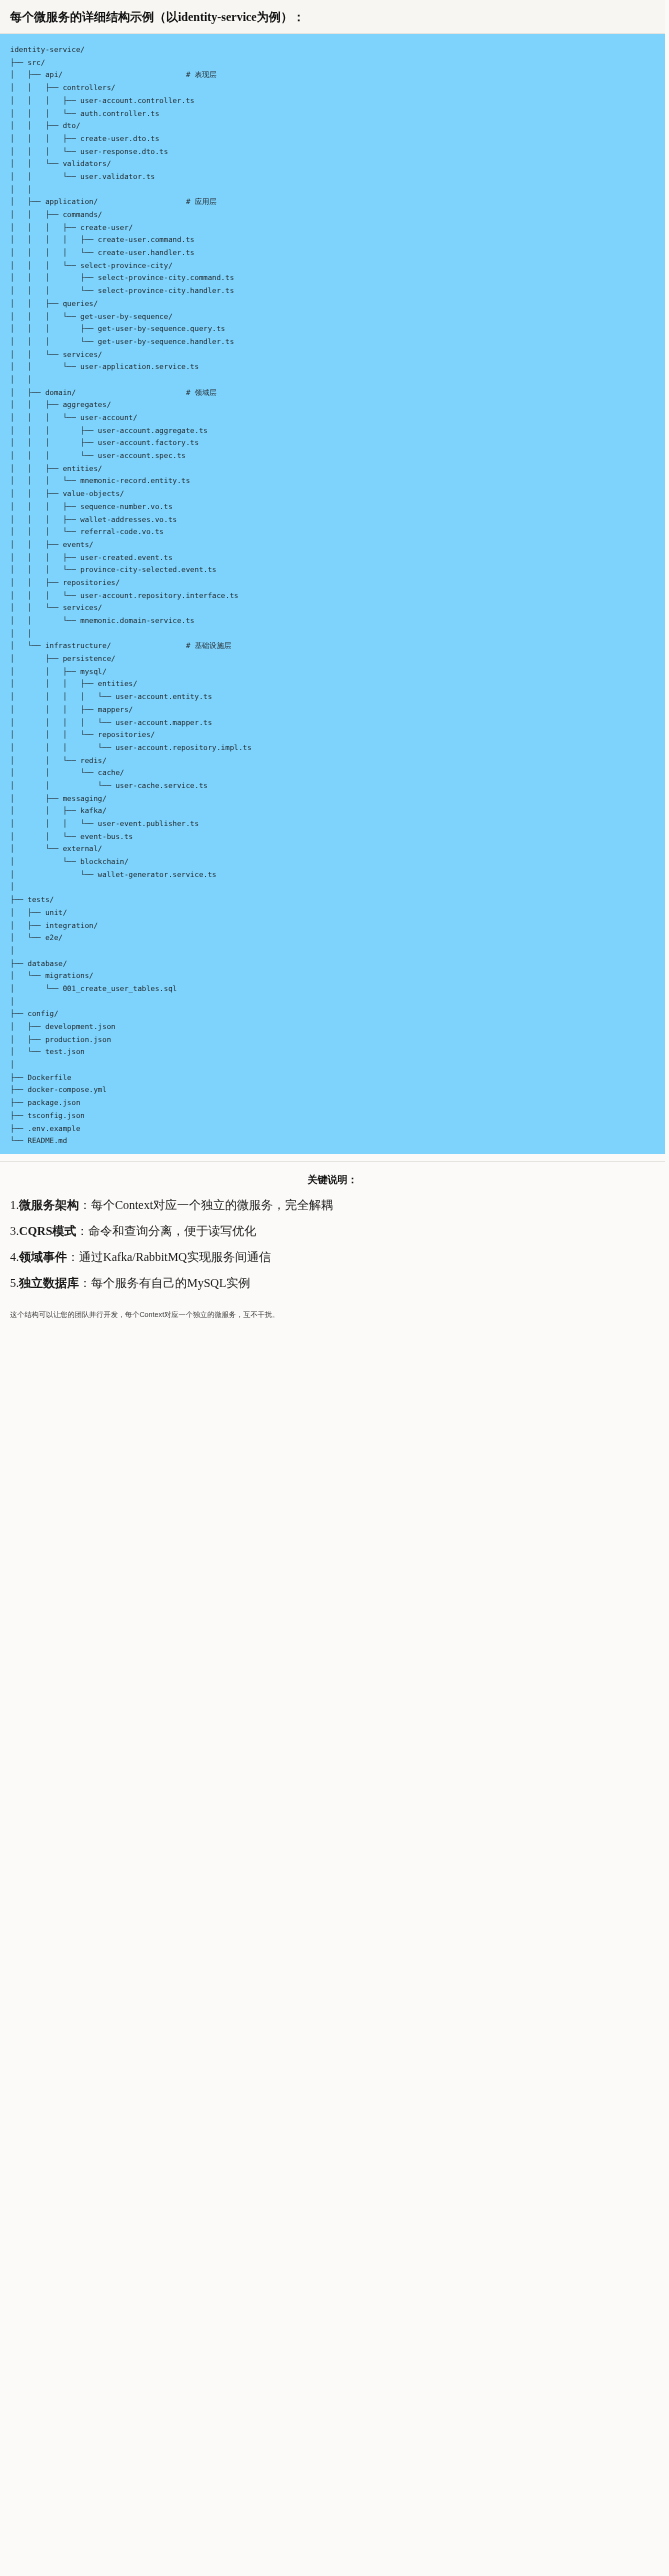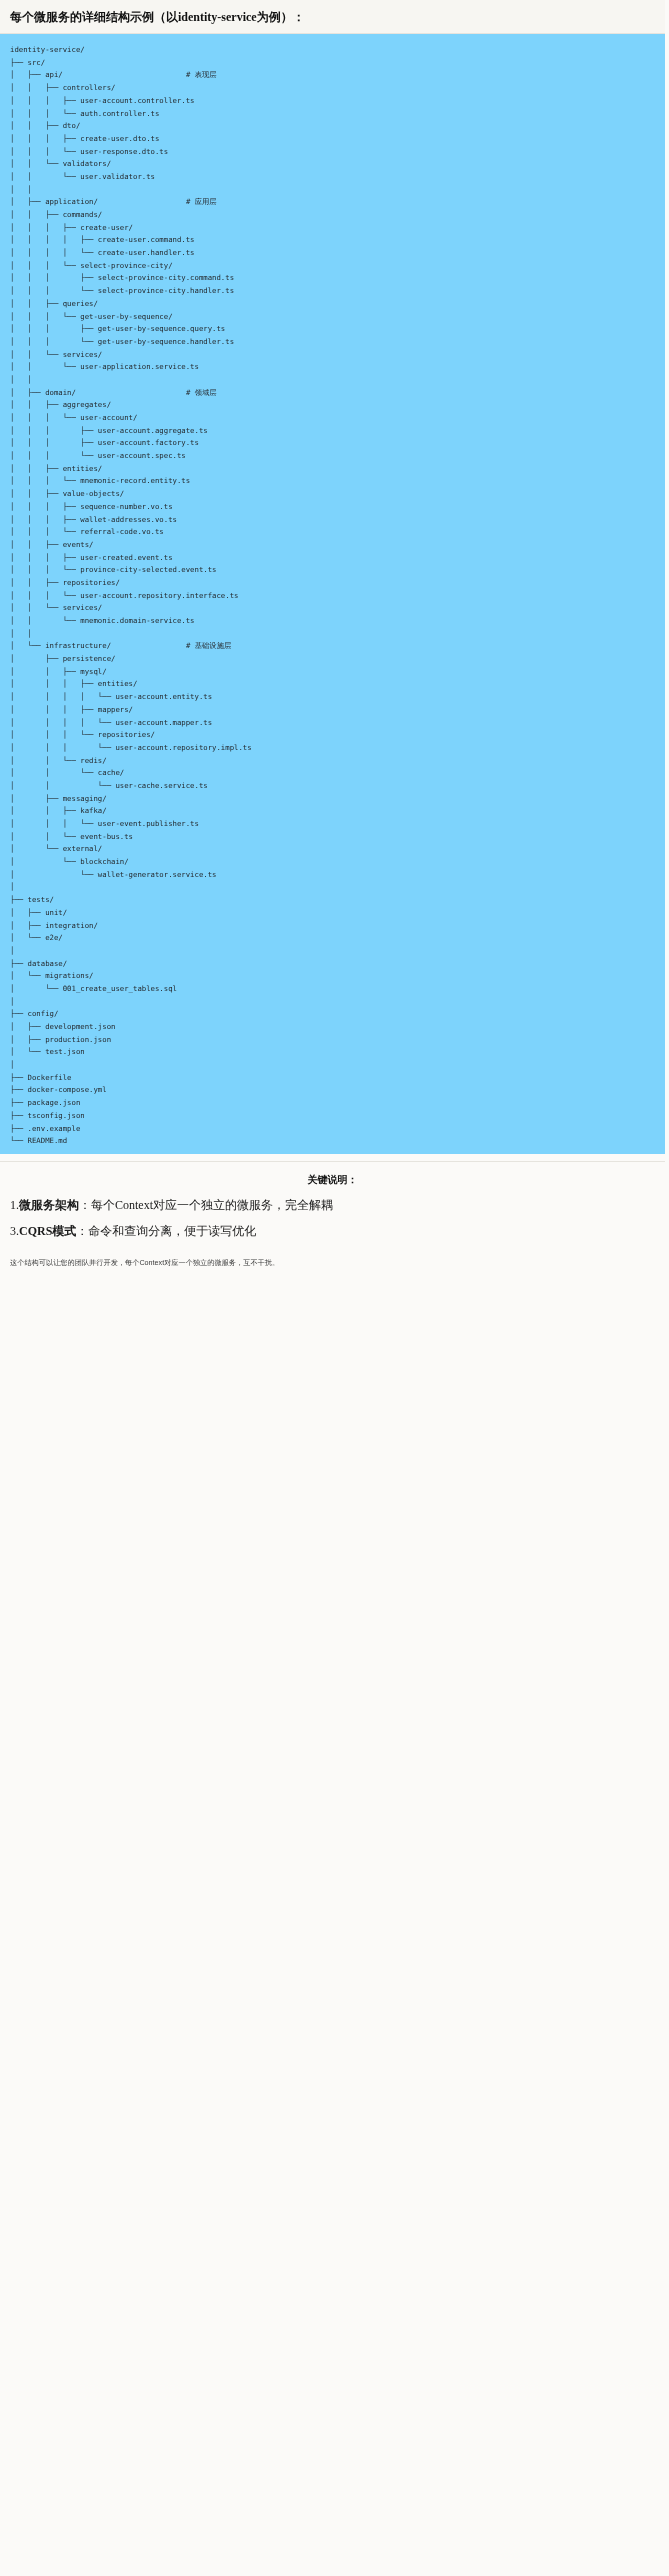--- a/index.html
+++ b/index.html
@@ -117,19 +117,21 @@
     <pre class="tree"><code><span class="row">identity-service/</span><span class="row">├── src/</span><span class="row">│   ├── api/                          <span class="cmt"># 表现层</span></span><span class="row">│   │   ├── controllers/</span><span class="row">│   │   │   ├── user-account.controller.ts</span><span class="row">│   │   │   └── auth.controller.ts</span><span class="row">│   │   ├── dto/</span><span class="row">│   │   │   ├── create-user.dto.ts</span><span class="row">│   │   │   └── user-response.dto.ts</span><span class="row">│   │   └── validators/</span><span class="row">│   │       └── user.validator.ts</span><span class="row">│   │</span><span class="row">│   ├── application/                  <span class="cmt"># 应用层</span></span><span class="row">│   │   ├── commands/</span><span class="row">│   │   │   ├── create-user/</span><span class="row">│   │   │   │   ├── create-user.command.ts</span><span class="row">│   │   │   │   └── create-user.handler.ts</span><span class="row">│   │   │   └── select-province-city/</span><span class="row">│   │   │       ├── select-province-city.command.ts</span><span class="row">│   │   │       └── select-province-city.handler.ts</span><span class="row">│   │   ├── queries/</span><span class="row">│   │   │   └── get-user-by-sequence/</span><span class="row">│   │   │       ├── get-user-by-sequence.query.ts</span><span class="row">│   │   │       └── get-user-by-sequence.handler.ts</span><span class="row">│   │   └── services/</span><span class="row">│   │       └── user-application.service.ts</span><span class="row">│   │</span><span class="row">│   ├── domain/                       <span class="cmt"># 领域层</span></span><span class="row">│   │   ├── aggregates/</span><span class="row">│   │   │   └── user-account/</span><span class="row">│   │   │       ├── user-account.aggregate.ts</span><span class="row">│   │   │       ├── user-account.factory.ts</span><span class="row">│   │   │       └── user-account.spec.ts</span><span class="row">│   │   ├── entities/</span><span class="row">│   │   │   └── mnemonic-record.entity.ts</span><span class="row">│   │   ├── value-objects/</span><span class="row">│   │   │   ├── sequence-number.vo.ts</span><span class="row">│   │   │   ├── wallet-addresses.vo.ts</span><span class="row">│   │   │   └── referral-code.vo.ts</span><span class="row">│   │   ├── events/</span><span class="row">│   │   │   ├── user-created.event.ts</span><span class="row">│   │   │   └── province-city-selected.event.ts</span><span class="row">│   │   ├── repositories/</span><span class="row">│   │   │   └── user-account.repository.interface.ts</span><span class="row">│   │   └── services/</span><span class="row">│   │       └── mnemonic.domain-service.ts</span><span class="row">│   │</span><span class="row">│   └── infrastructure/               <span class="cmt"># 基础设施层</span></span><span class="row">│       ├── persistence/</span><span class="row">│       │   ├── mysql/</span><span class="row">│       │   │   ├── entities/</span><span class="row">│       │   │   │   └── user-account.entity.ts</span><span class="row">│       │   │   ├── mappers/</span><span class="row">│       │   │   │   └── user-account.mapper.ts</span><span class="row">│       │   │   └── repositories/</span><span class="row">│       │   │       └── user-account.repository.impl.ts</span><span class="row">│       │   └── redis/</span><span class="row">│       │       └── cache/</span><span class="row">│       │           └── user-cache.service.ts</span><span class="row">│       ├── messaging/</span><span class="row">│       │   ├── kafka/</span><span class="row">│       │   │   └── user-event.publisher.ts</span><span class="row">│       │   └── event-bus.ts</span><span class="row">│       └── external/</span><span class="row">│           └── blockchain/</span><span class="row">│               └── wallet-generator.service.ts</span><span class="row">│</span><span class="row">├── tests/</span><span class="row">│   ├── unit/</span><span class="row">│   ├── integration/</span><span class="row">│   └── e2e/</span><span class="row">│</span><span class="row">├── database/</span><span class="row">│   └── migrations/</span><span class="row">│       └── 001_create_user_tables.sql</span><span class="row">│</span><span class="row">├── config/</span><span class="row">│   ├── development.json</span><span class="row">│   ├── production.json</span><span class="row">│   └── test.json</span><span class="row">│</span><span class="row">├── Dockerfile</span><span class="row">├── docker-compose.yml</span><span class="row">├── package.json</span><span class="row">├── tsconfig.json</span><span class="row">├── .env.example</span><span class="row">└── README.md</span></code></pre>
   </div>
 
   <hr class="section-sep">
 
   <div class="notes">
     <div class="notes-heading">关键说明：</div>
     <ol class="notes-list">
         <li><span class="idx">1.</span><span class="term">微服务架构</span><span class="desc">：每个Context对应一个独立的微服务，完全解耦</span></li>
         <li><span class="idx">3.</span><span class="term">CQRS模式</span><span class="desc">：命令和查询分离，便于读写优化</span></li>
+        <li><span class="idx">4.</span><span class="term">领域事件</span><span class="desc">：通过Kafka/RabbitMQ实现服务间通信</span></li>
+        <li><span class="idx">5.</span><span class="term">独立数据库</span><span class="desc">：每个服务有自己的MySQL实例</span></li>
       </ol>
   </div>
 
   <div class="footer-note">这个结构可以让您的团队并行开发，每个Context对应一个独立的微服务，互不干扰。</div>
 
 </div>
 
 
 </body></html>

